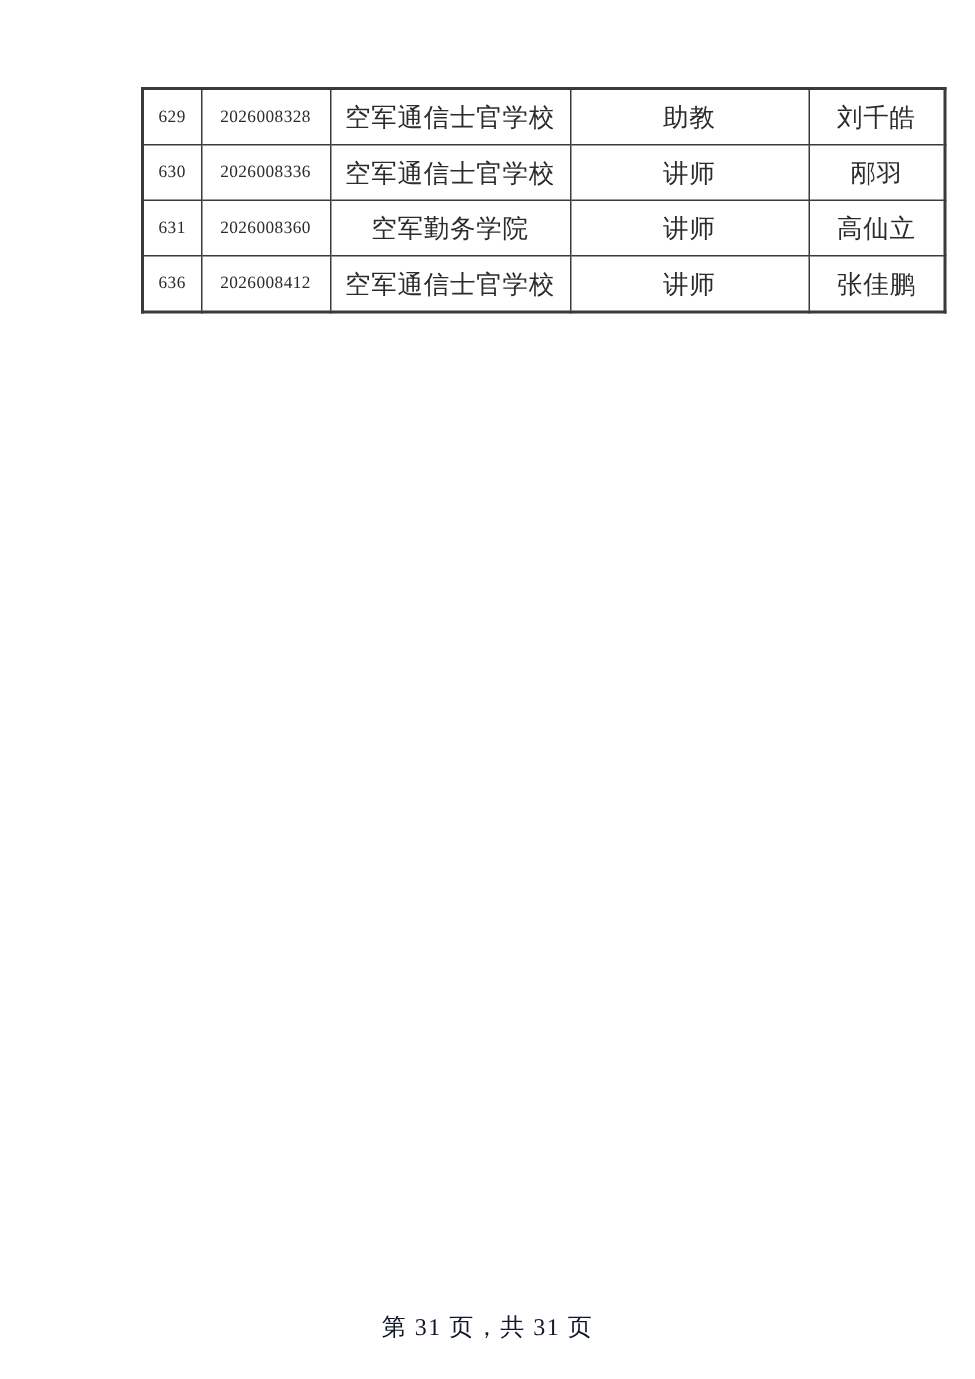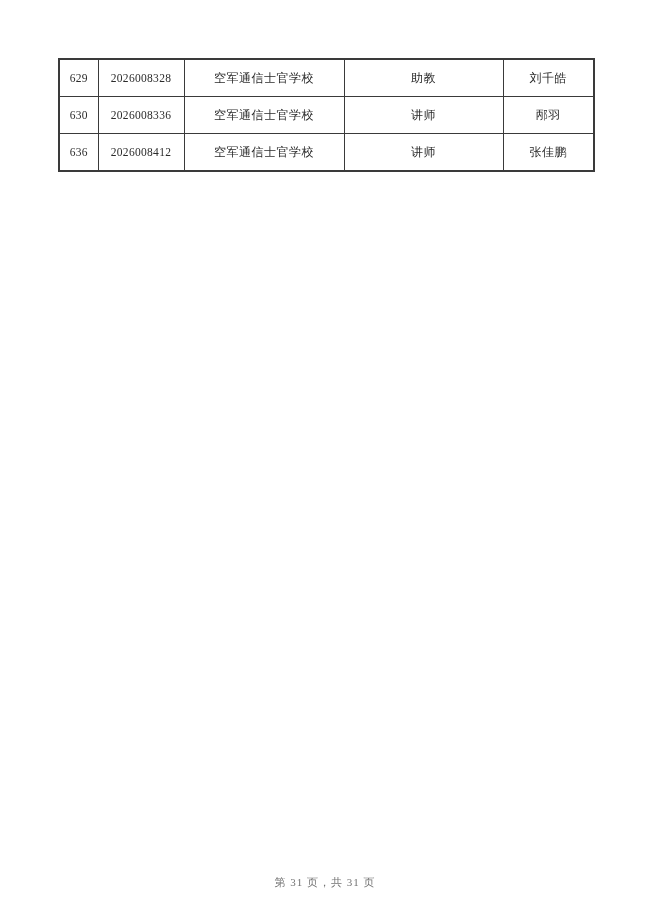--- a/index.html
+++ b/index.html
@@ -23,48 +23,49 @@
   .roster-table {
     position: absolute;
     left: 58px;
     top: 58px;
     width: 535px;
     border-collapse: collapse;
     table-layout: fixed;
   }
   .roster-table, .roster-table td {
     border: 1px solid #3a3a3a;
+    margin-left: 36px;
   }
   .roster-table {
     border-width: 2px;
   }
   .roster-table td {
     height: 36px;
     padding: 0 2px;
     text-align: center;
     vertical-align: middle;
-    font-size: 12px;
+    font-size: 17px;
     letter-spacing: 0.5px;
     color: #2b2b2b;
     overflow: hidden;
     white-space: nowrap;
   }
   .roster-table td.num-cell {
     font-size: 11.5px;
     letter-spacing: 0.3px;
   }
   .page-footer {
     position: absolute;
     left: 0;
     top: 875px;
     width: 100%;
     text-align: center;
-    font-size: 11px;
+    font-size: 16px;
     letter-spacing: 1px;
-    color: #737373;
+    color: #0f172a;
   }
 </style>
 </head>
 <body>
 
 <div class="doc-page">
 
   <table class="roster-table">
     <colgroup>
       <col style="width:39px">
@@ -82,20 +83,27 @@
       <td>刘千皓</td>
     </tr>
         <tr>
       <td class="num-cell">630</td>
       <td class="num-cell">2026008336</td>
       <td>空军通信士官学校</td>
       <td>讲师</td>
       <td>邴羽</td>
     </tr>
         <tr>
+      <td class="num-cell">631</td>
+      <td class="num-cell">2026008360</td>
+      <td>空军勤务学院</td>
+      <td>讲师</td>
+      <td>高仙立</td>
+    </tr>
+        <tr>
       <td class="num-cell">636</td>
       <td class="num-cell">2026008412</td>
       <td>空军通信士官学校</td>
       <td>讲师</td>
       <td>张佳鹏</td>
     </tr>
       </tbody>
   </table>
 
   <div class="page-footer">第 31 页，共 31 页</div>

